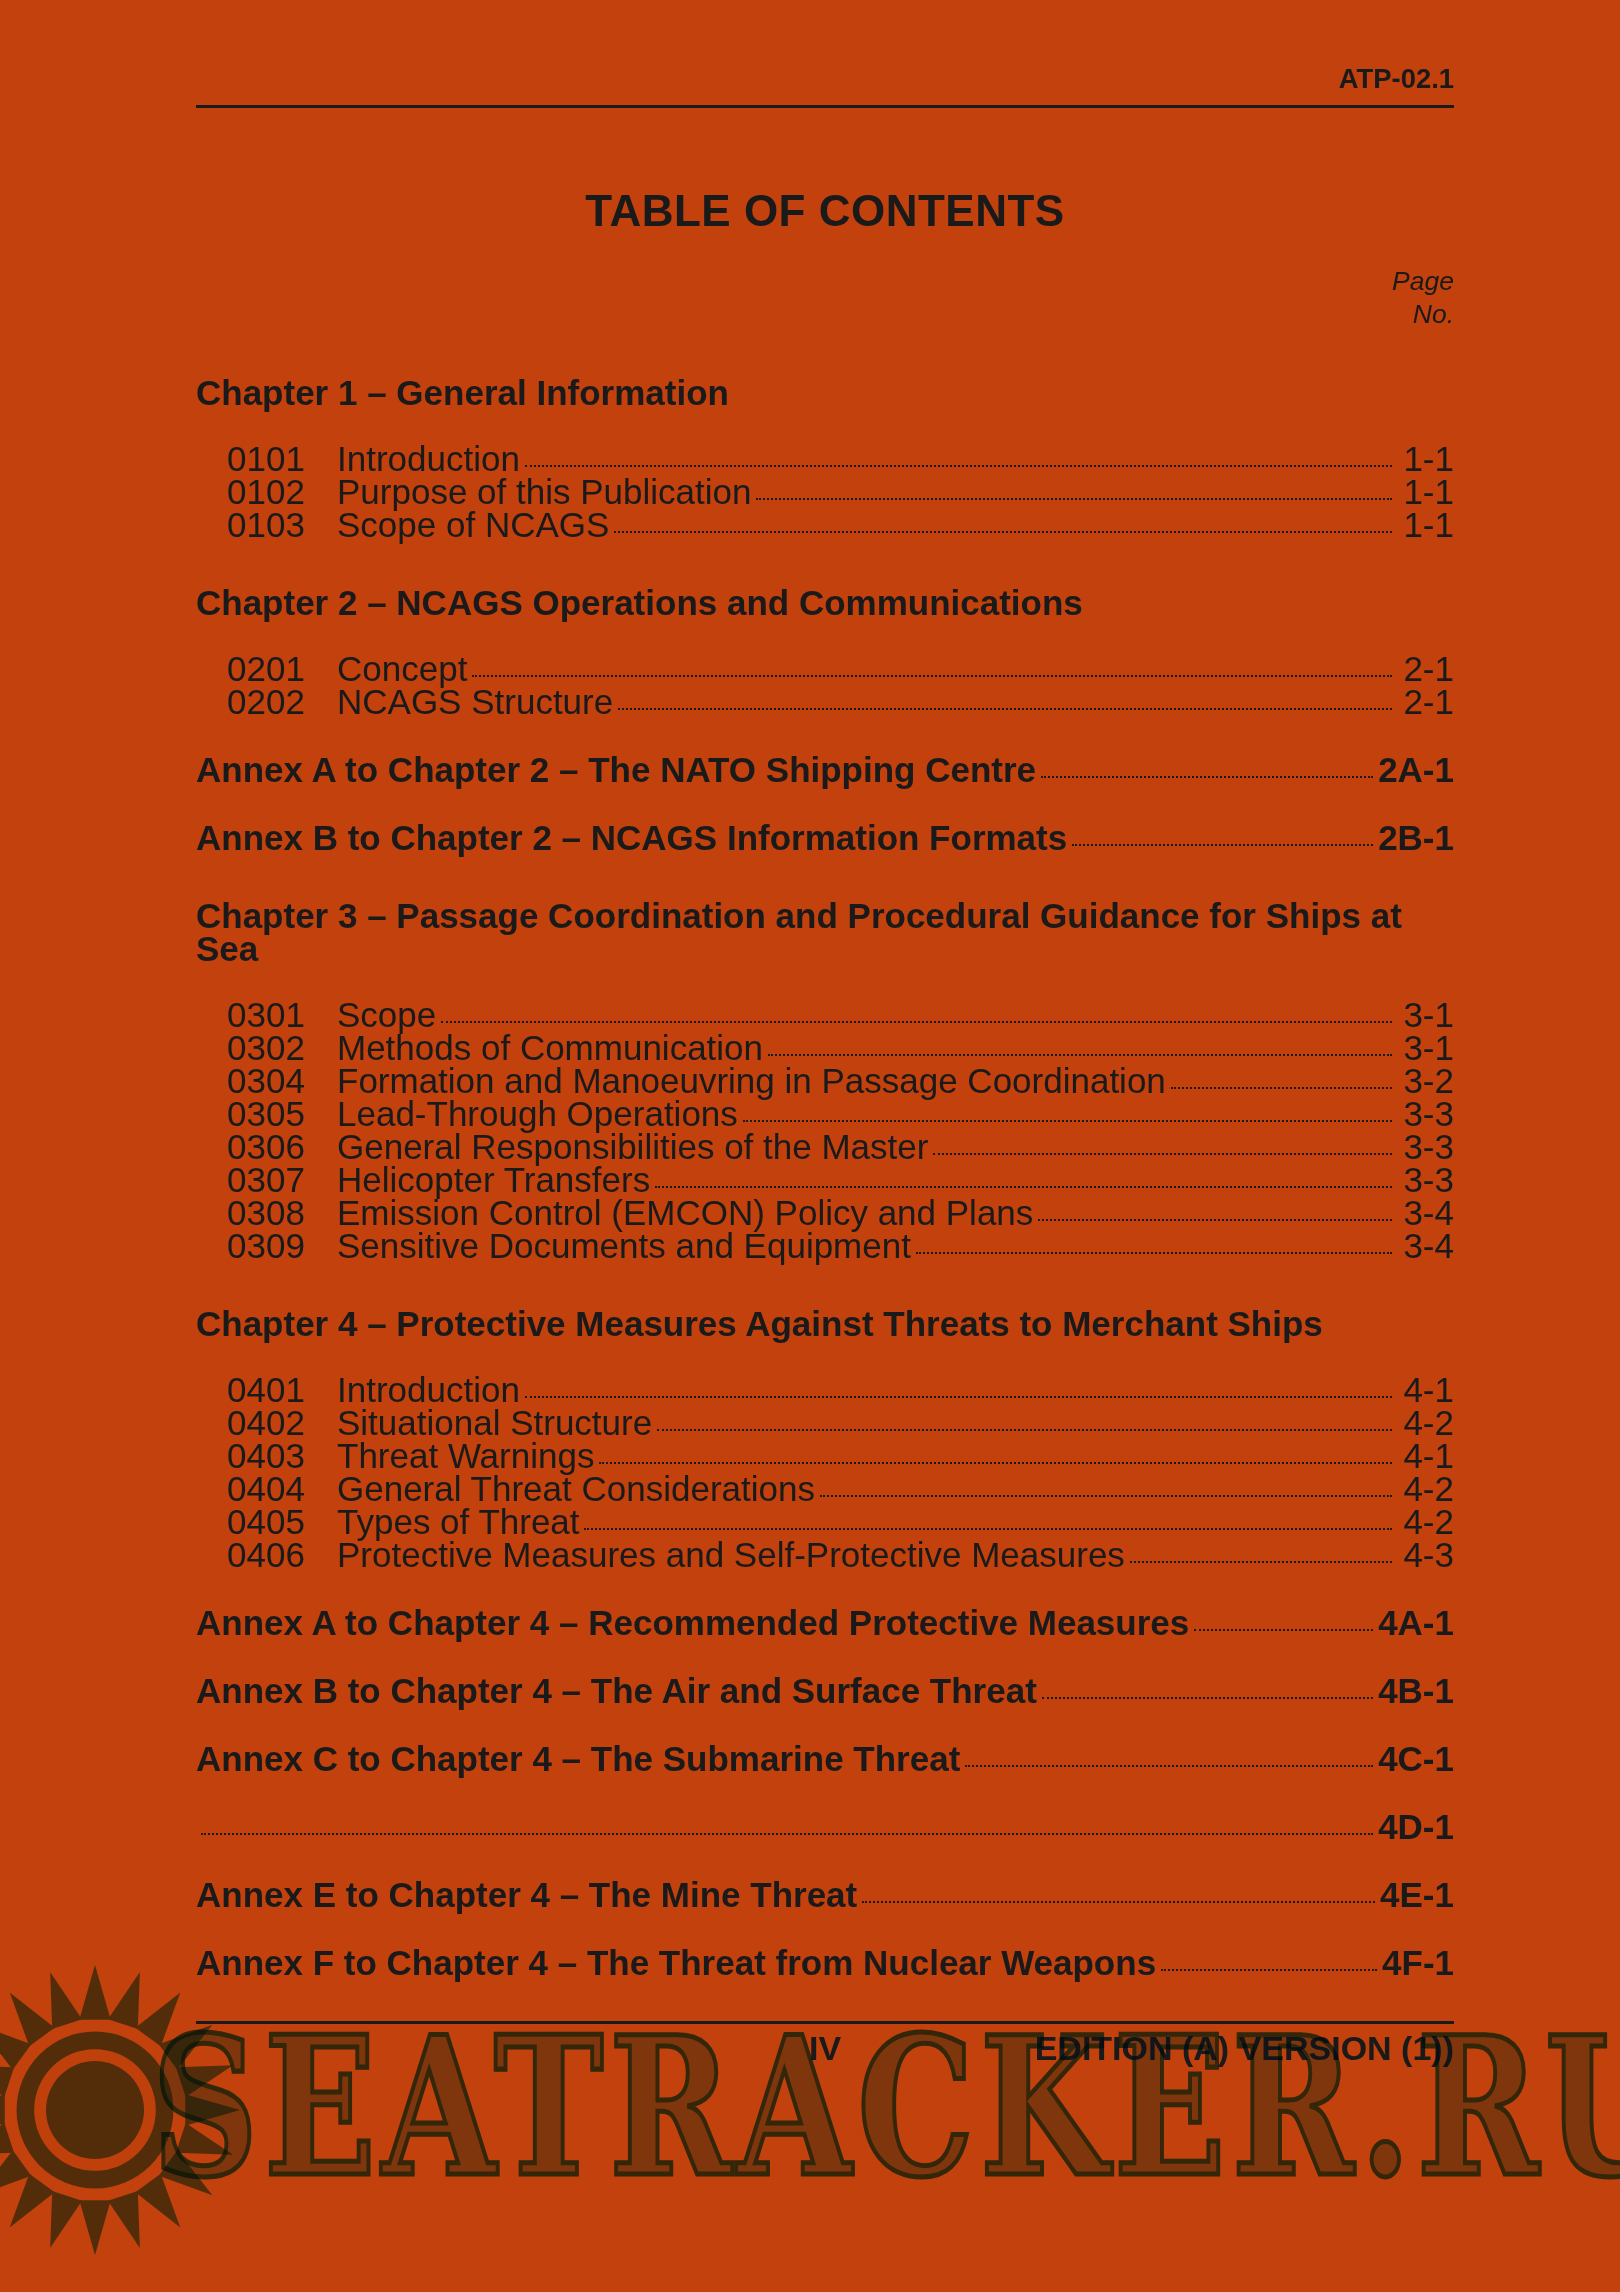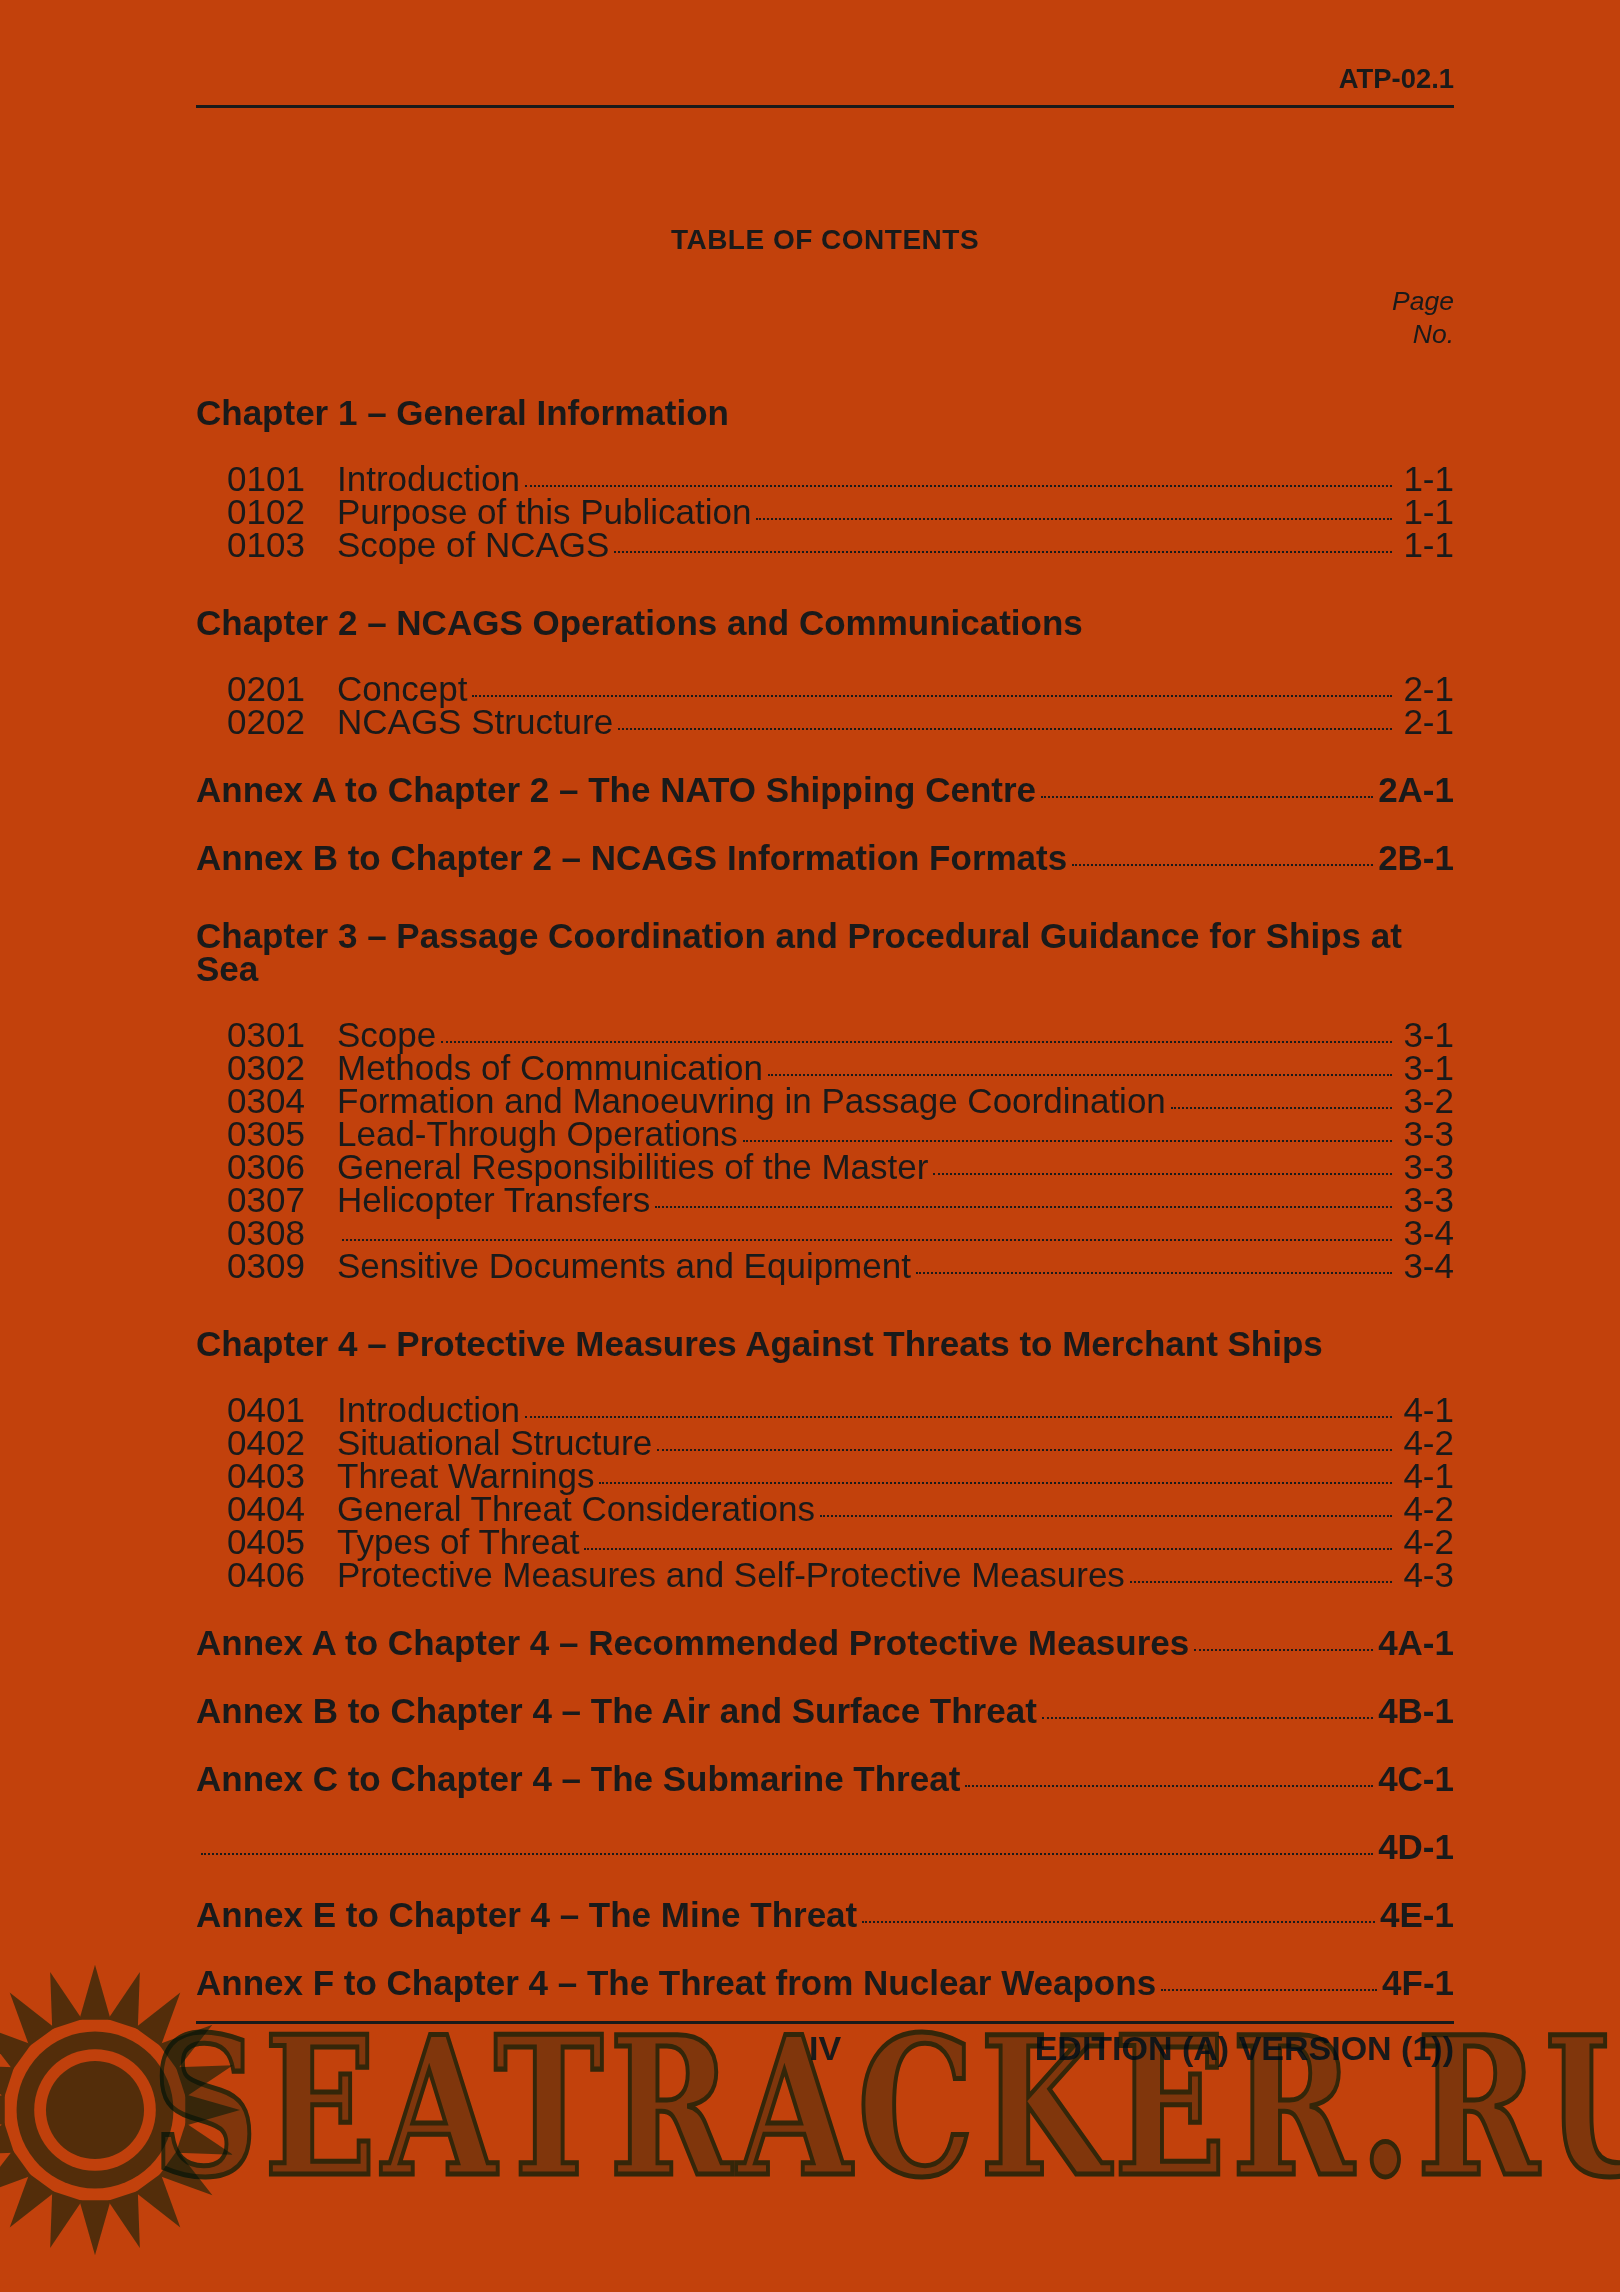--- a/index.html
+++ b/index.html
@@ -27,24 +27,24 @@
     text-align: right;
     font-weight: bold;
     font-size: 27.4px;
   }
   .rule {
     border: none;
     border-top: 3.9px solid #1a1a1a;
     margin-top: 9.8px;
   }
   .title {
-    margin-top: 116px;
+    margin-top: 78px;
     text-align: center;
     font-weight: bold;
-    font-size: 28px;
+    font-size: 44px;
     letter-spacing: 0.5px;
   }
   .page-label {
     margin-top: 29px;
     text-align: right;
     font-style: italic;
     font-size: 26.5px;
     line-height: 33px;
   }
   .toc { font-size: 35px; }
@@ -230,20 +230,21 @@
             <span class="entry-page">3-3</span>
           </div>
           <div class="entry">
             <span class="entry-num">0307</span>
             <span class="entry-title">Helicopter Transfers</span>
             <span class="leader"></span>
             <span class="entry-page">3-3</span>
           </div>
           <div class="entry">
             <span class="entry-num">0308</span>
+            <span class="entry-title">Emission Control (EMCON) Policy and Plans</span>
             <span class="leader"></span>
             <span class="entry-page">3-4</span>
           </div>
           <div class="entry">
             <span class="entry-num">0309</span>
             <span class="entry-title">Sensitive Documents and Equipment</span>
             <span class="leader"></span>
             <span class="entry-page">3-4</span>
           </div>
         </div>

